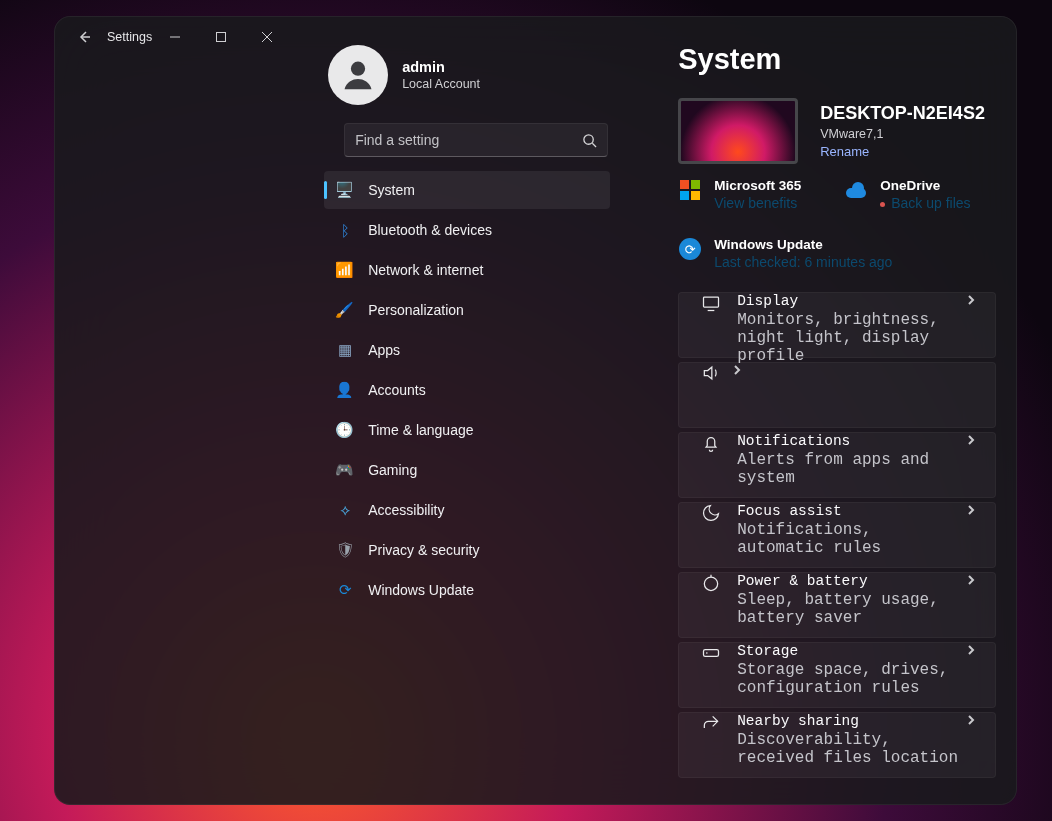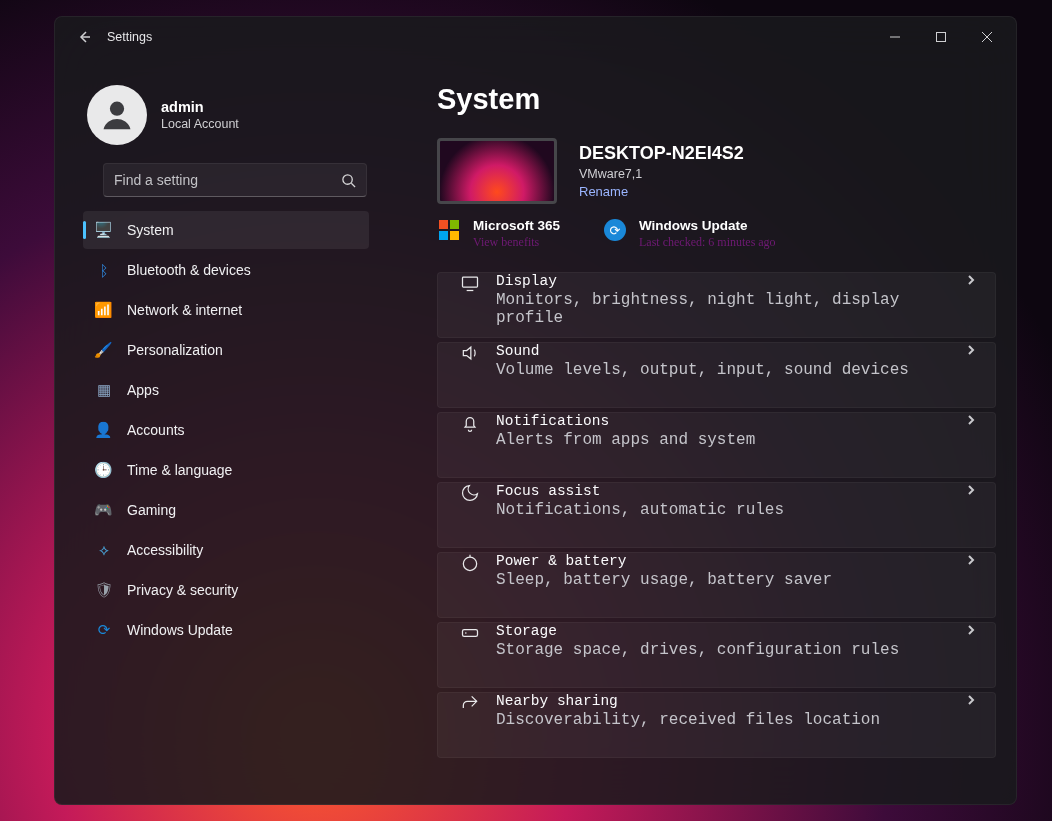--- a/index.html
+++ b/index.html
@@ -4,24 +4,24 @@
 <style>
   * { box-sizing: border-box; margin: 0; padding: 0; }
   html, body { width: 1052px; height: 821px; overflow: hidden; font-family: "Segoe UI", Arial, sans-serif; }
   body {
     background: radial-gradient(circle at 30% 90%, #ff5c2a 0%, #c41a59 25%, #3d0b3a 55%, #0d0610 80%);
   }
   .window {
     position: absolute; left: 54px; top: 16px; width: 963px; height: 789px;
     background: rgba(25,25,28,0.88);
     backdrop-filter: blur(30px);
-    border-radius: 8px;
+    border-radius: 16px;
     border: 1px solid rgba(255,255,255,0.06);
     color: #fff;
-    display: flex; flex-direction: column;
+    display: flex; flex-direction: row;
     overflow: hidden;
   }
   .titlebar {
     height: 40px; display: flex; align-items: center; padding: 0 6px 0 14px;
   }
   .titlebar .back {
     width: 30px; height: 30px; display:flex; align-items:center; justify-content:center;
     color:#cfcfd2; cursor:pointer; border-radius:4px;
   }
   .titlebar .title { margin-left: 8px; font-size: 12.5px; color:#e6e6e8; }
@@ -67,21 +67,21 @@
     width:120px; height:66px; border-radius:4px; border:3px solid #46464a;
     background: radial-gradient(circle at 50% 85%, #ff4a1c 0%, #d01a66 35%, #20081f 75%);
   }
   .device-info .dname { font-size:18px; font-weight:600; }
   .device-info .dmodel { font-size:12.5px; color:#d0d0d4; margin-top:3px;}
   .device-info .rename { font-size:13px; color:#9ab5ff; margin-top:3px; cursor:pointer;}
   .tiles { display:flex; gap:26px; margin-bottom:22px; flex-wrap:wrap;}
   .tile { display:flex; gap:12px; align-items:flex-start; min-width:140px; cursor:pointer;}
   .tile-icon { width:24px; height:24px; border-radius:4px; display:flex; align-items:center; justify-content:center; font-size:16px;}
   .tile .tt { font-size:13.5px; font-weight:600;}
-  .tile .ts { font-size:12px; color:#701a75; margin-top:2px;font-family:Liberation Serif, serif;}
+  .tile .ts { font-size:14px; color:#0c4a6e; margin-top:2px;}
   .dot { display:inline-block; width:5px; height:5px; border-radius:50%; background:#d9534f; margin-right:6px; vertical-align:middle;}
   .cards { display:flex; flex-direction:column; gap:4px; padding-bottom:20px;}
   .card {
     background: rgba(255,255,255,0.048); border:1px solid rgba(255,255,255,0.04);
     border-radius:4px; height:66px; display:flex; align-items:flex-start;
     padding:0 18px 0 12px; cursor:pointer;font-family:Liberation Mono, monospace;
   }
   .card-icon { width:40px; display:flex; justify-content:center; color:#e8e8ea; }
   .card-icon svg { width:20px; height:20px; stroke:#e8e8ea; fill:none; stroke-width:1.5;}
   .card-body { flex:1; margin-left:6px;}
@@ -225,20 +225,29 @@
                 <span></span>
               </div>
             </div>
           <div>
             <div class="tt">Microsoft 365</div>
             <div class="ts">View benefits</div>
           </div>
         </div>
         <div class="tile">
           <div class="tile-icon">
+              <div class="ic-cloud"></div>
+            </div>
+          <div>
+            <div class="tt">OneDrive</div>
+            <div class="ts"><span class="dot"></span><span>Back up files</span></div>
+          </div>
+        </div>
+        <div class="tile">
+          <div class="tile-icon">
               <div class="ic-update">⟳</div>
             </div>
           <div>
             <div class="tt">Windows Update</div>
             <div class="ts">Last checked: 6 minutes ago</div>
           </div>
         </div>
       </div>
 
       <div class="cards" id="cards">
@@ -257,24 +266,20 @@
                 <path d="M4 2l4 4-4 4"></path>
               </svg></div>
           </div>
           <div class="card">
             <div class="card-icon">
               <svg viewBox="0 0 24 24">
                 <path d="M4 9v6h4l5 4V5L8 9H4z"></path>
                 <path d="M17 8c1.5 1.5 1.5 6.5 0 8"></path>
               </svg>
             </div>
-            <div class="card-body">
-              <div class="card-title">Sound</div>
-              <div class="card-sub">Volume levels, output, input, sound devices</div>
-            </div>
             <div class="chevron"><svg viewBox="0 0 12 12">
                 <path d="M4 2l4 4-4 4"></path>
               </svg></div>
           </div>
           <div class="card">
             <div class="card-icon">
               <svg viewBox="0 0 24 24">
                 <path d="M6 17h12l-1.5-2V10a4.5 4.5 0 0 0-9 0v5L6 17z"></path>
                 <path d="M10 20a2 2 0 0 0 4 0"></path>
               </svg>

